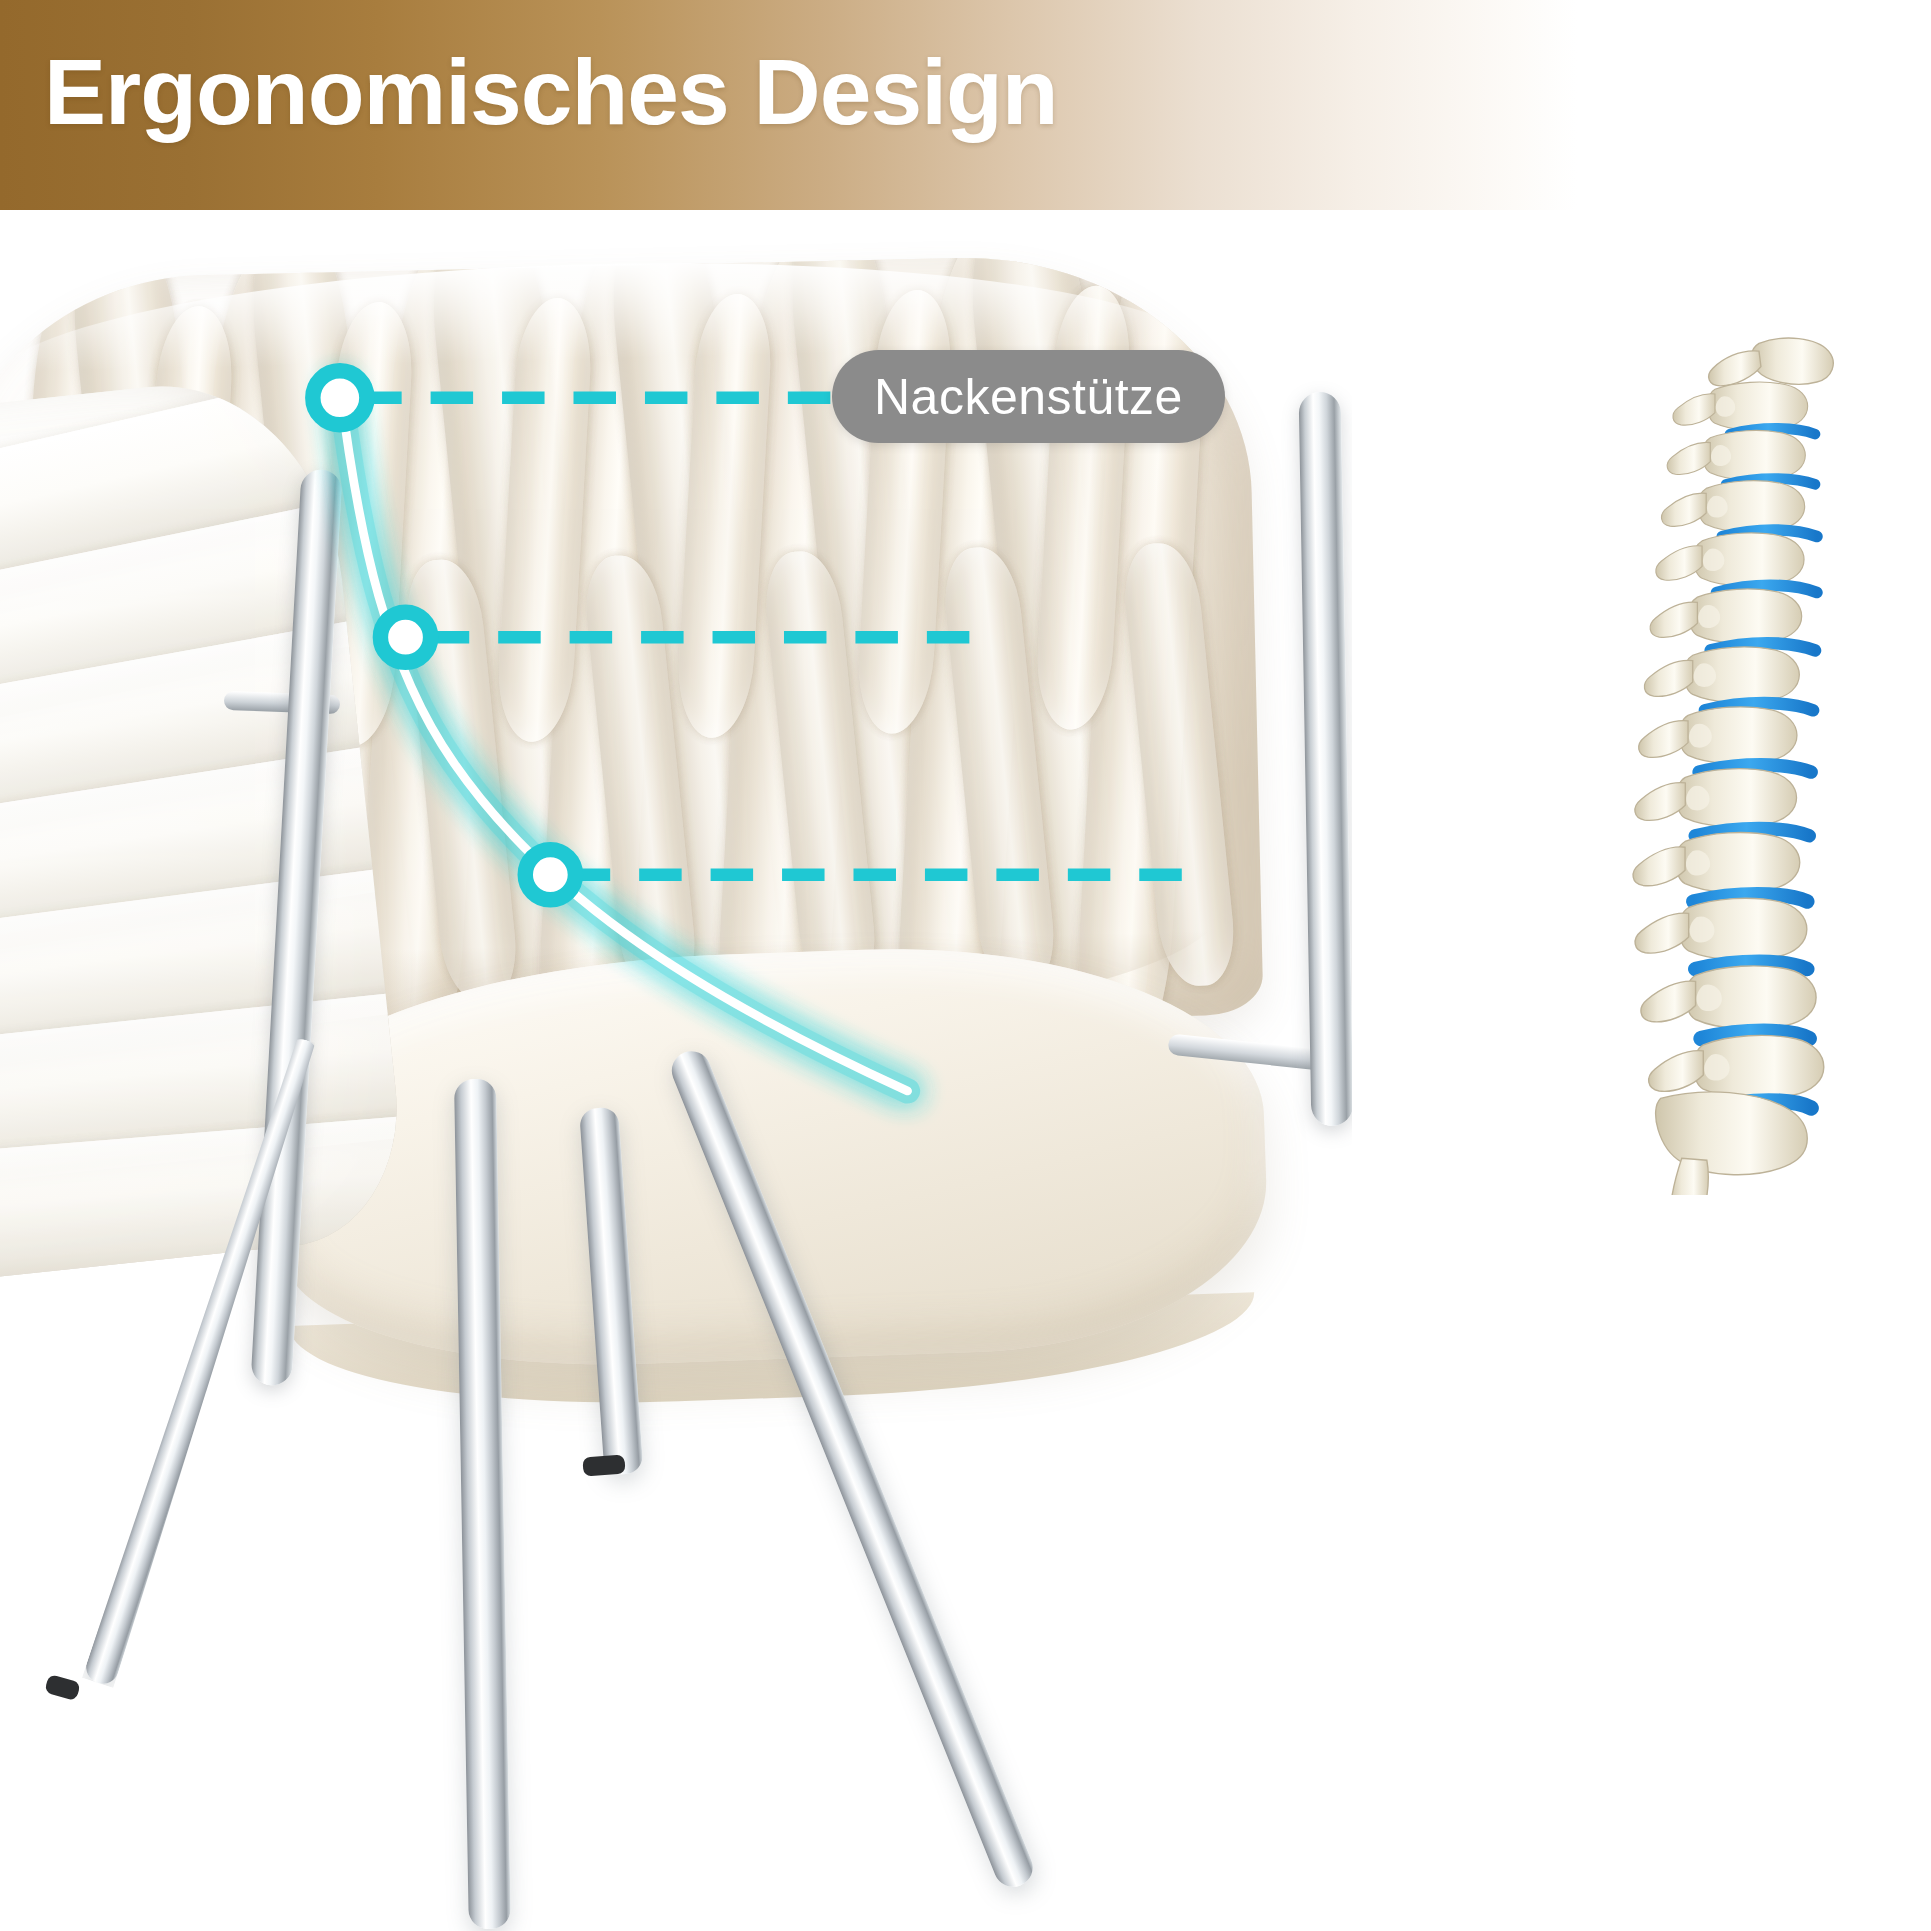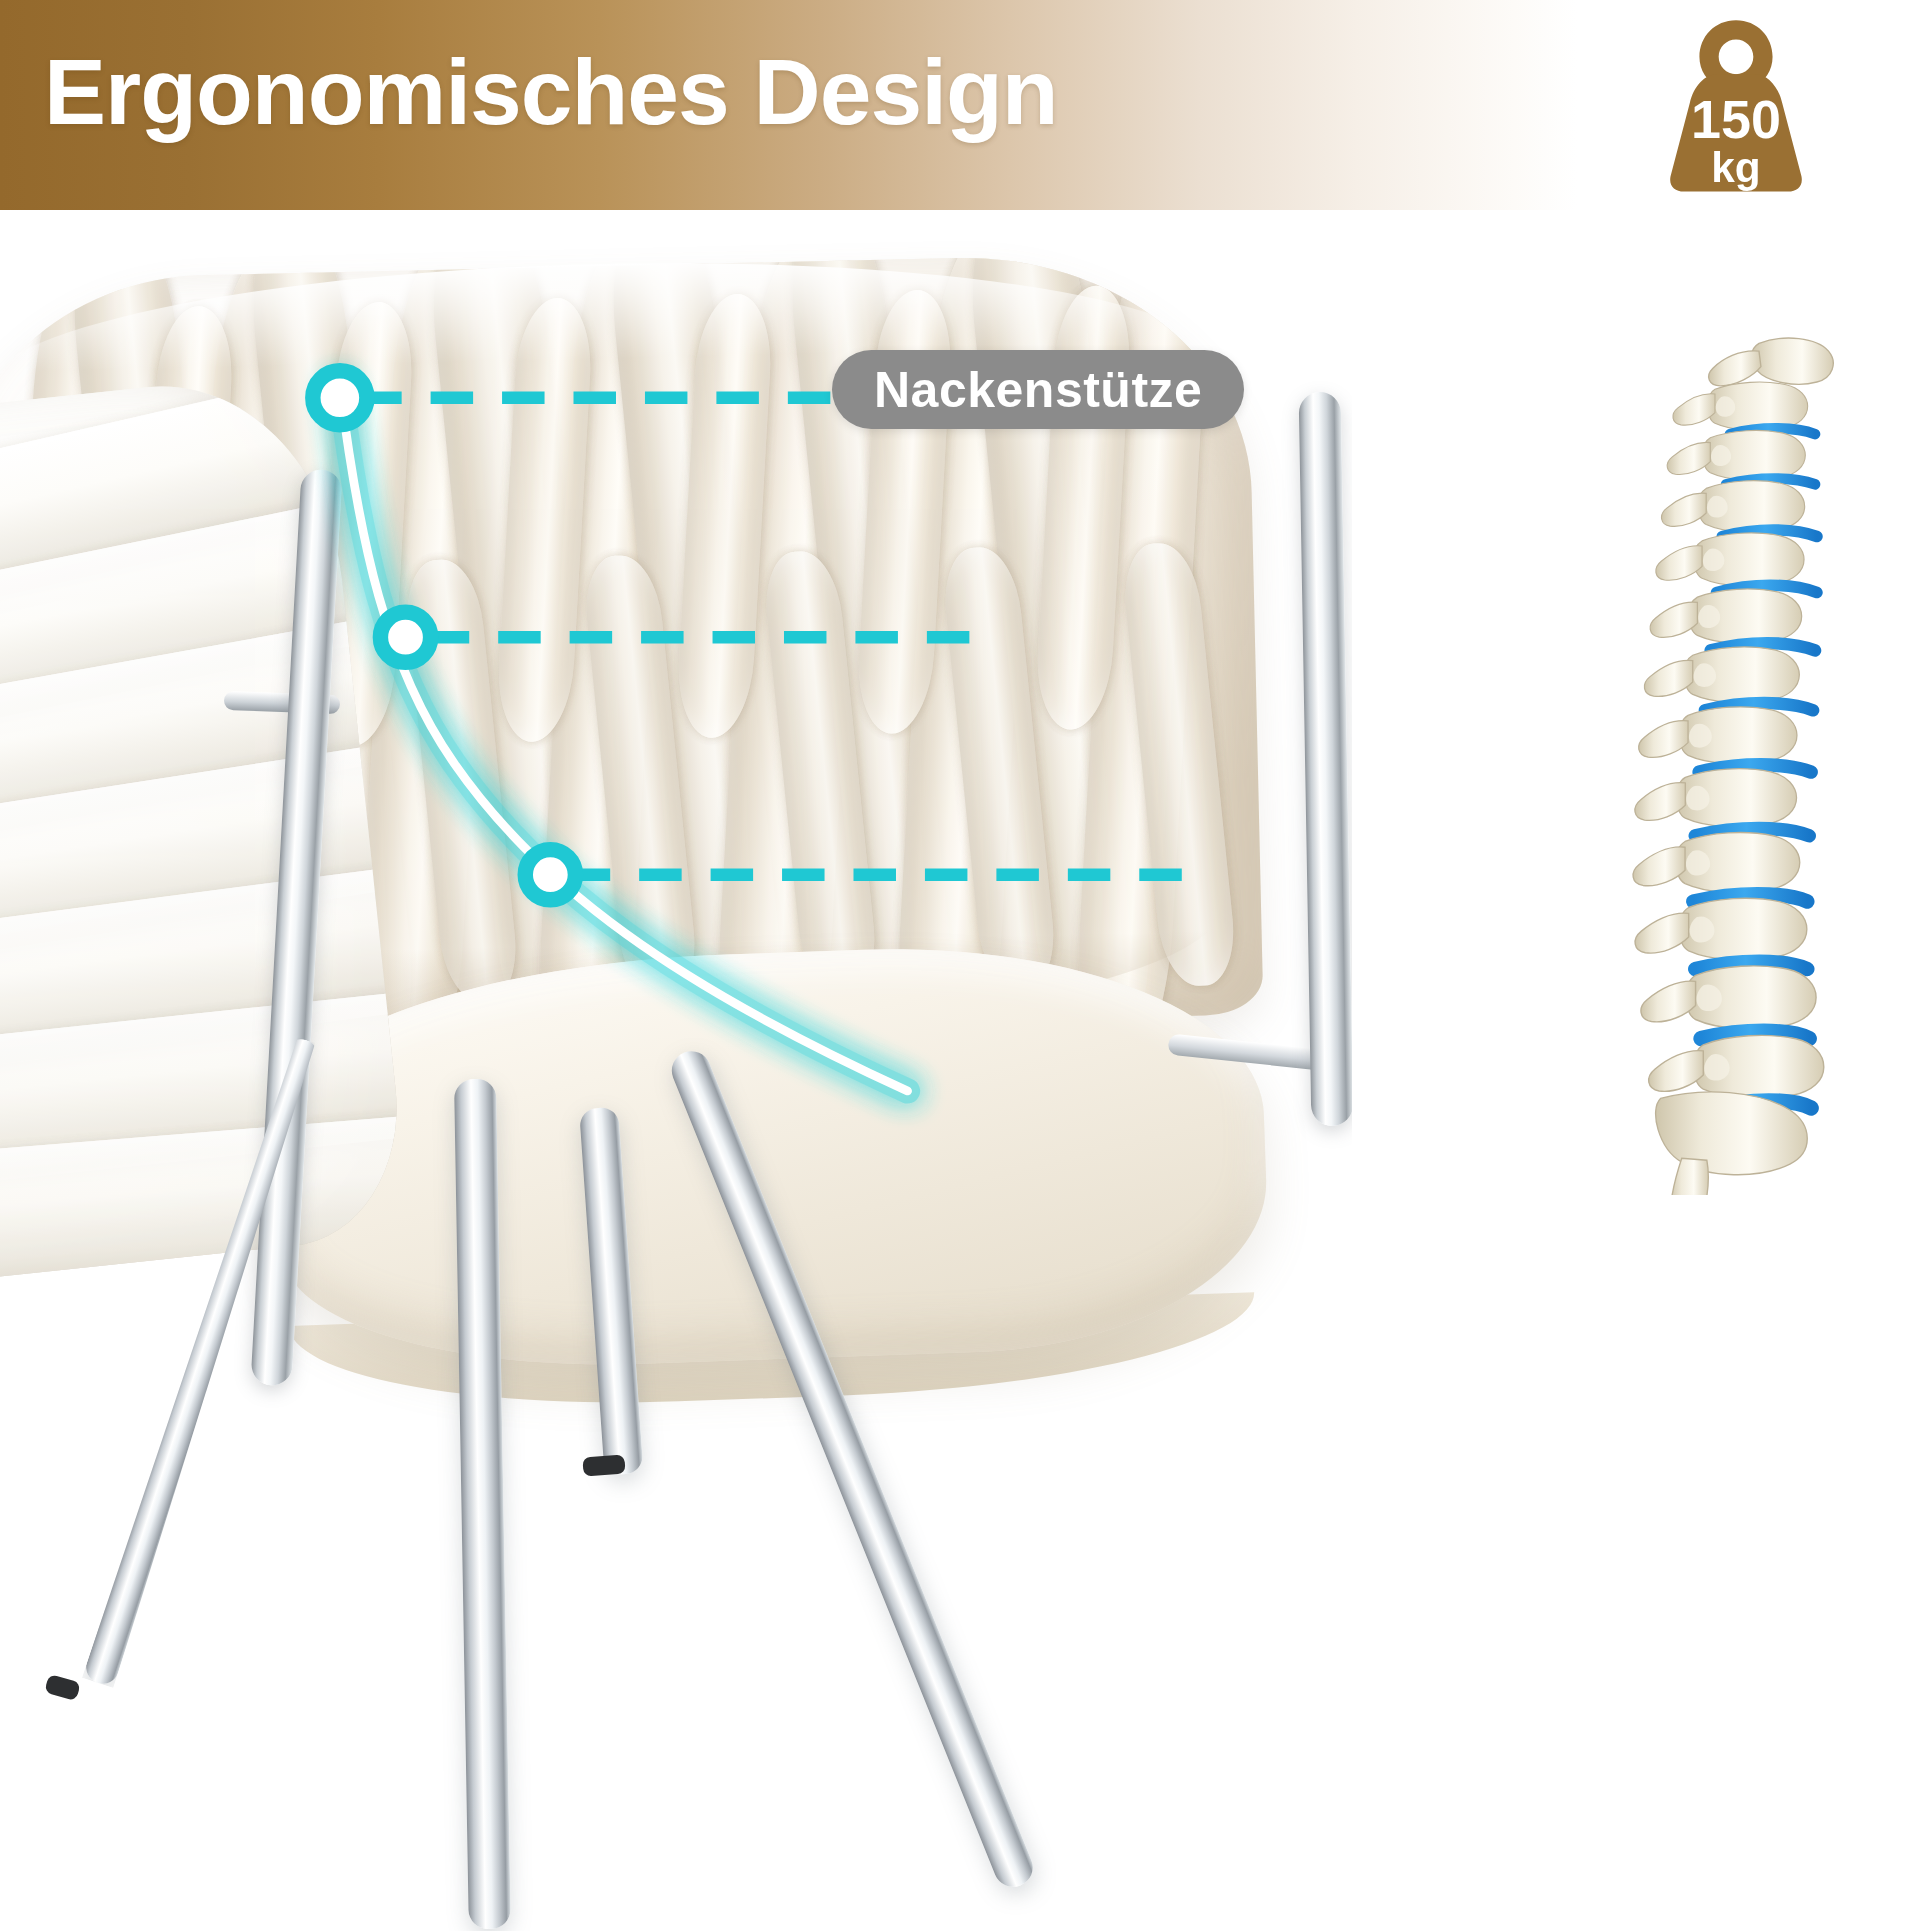--- a/index.html
+++ b/index.html
@@ -144,52 +144,40 @@
     position:absolute; width:33px; height:19.3px; border-radius:7.7px;
     background:#2d2f31;
   }
 
   
   .anno { position:absolute; left:0; top:0; width:1931px; height:1931px; pointer-events:none; }
 
   .pill {
     position:absolute; display:flex; align-items:center; justify-content:center;
     background:#8b8b8b; color:#ffffff; border-radius:965px;
-    font-size:50px; font-weight:700; letter-spacing:0.5px;
-    padding:0 42px; height:79px; white-space:nowrap;
+    font-size:50px; font-weight:400; letter-spacing:0.5px;
+    padding:0 42px; height:93px; white-space:nowrap;
     box-shadow:0 2.9px 9.7px rgba(0,0,0,.10);
   }
   .pill-neck { left:832px; top:350px; }
   .pill-back { left:948px; top:582px; }
   .pill-lumb { left:1155px; top:822px; }
 
   
   .spine { position:absolute; left:1614px; top:326px; width:290px; height:869px; }
   .spine svg { display:block; width:100%; height:100%; }
 </style>
 </head>
 <body>
 
 <div id="stage">
 
   <div class="header">
     <div class="header-title">Ergonomisches Design</div>
 
-    <div class="weight-badge">
-      <svg viewBox="0 0 160 186">
-
-        <path d="M80 6 C 58 6 42 23 42 44 C 42 58 50 70 62 76 L 98 76 C 110 70 118 58 118 44 C 118 23 102 6 80 6 Z
-                 M80 26 C 90 26 98 34 98 44 C 98 54 90 62 80 62 C 70 62 62 54 62 44 C 62 34 70 26 80 26 Z" fill="#9a7033"></path>
-
-        <path d="M60 62 C 48 62 36 74 32 92 L 12 168 C 10 178 16 184 26 184 L 134 184
-                 C 144 184 150 178 148 168 L 128 92 C 124 74 112 62 100 62 Z" fill="#9a7033"></path>
-        <text class="wb-num" x="80" y="128" font-size="56" text-anchor="middle">150</text>
-        <text class="wb-num" x="80" y="174" font-size="44" text-anchor="middle">kg</text>
-      </svg>
-    </div>
   </div>
 
   <div class="photo">
 
     <div class="backrest">
       <div class="weave" id="weave-layer">
           <div class="strap tilt-l" style="width: 93px; left: 56px; top: -4%; opacity: 0.93;"></div>
           <div class="strap b tilt-r" style="width: 102px; left: 146px; top: -8%; opacity: 0.948;"></div>
           <div class="strap tilt-l" style="width: 112px; left: 236px; top: -4%; opacity: 0.966;"></div>
           <div class="strap b tilt-r" style="width: 93px; left: 325px; top: -8%; opacity: 0.984;"></div>

